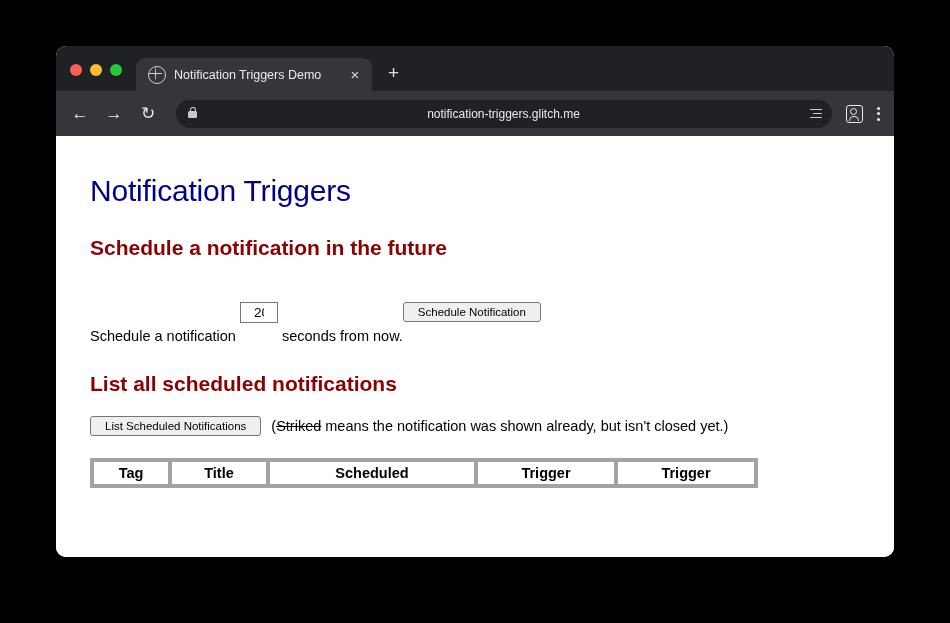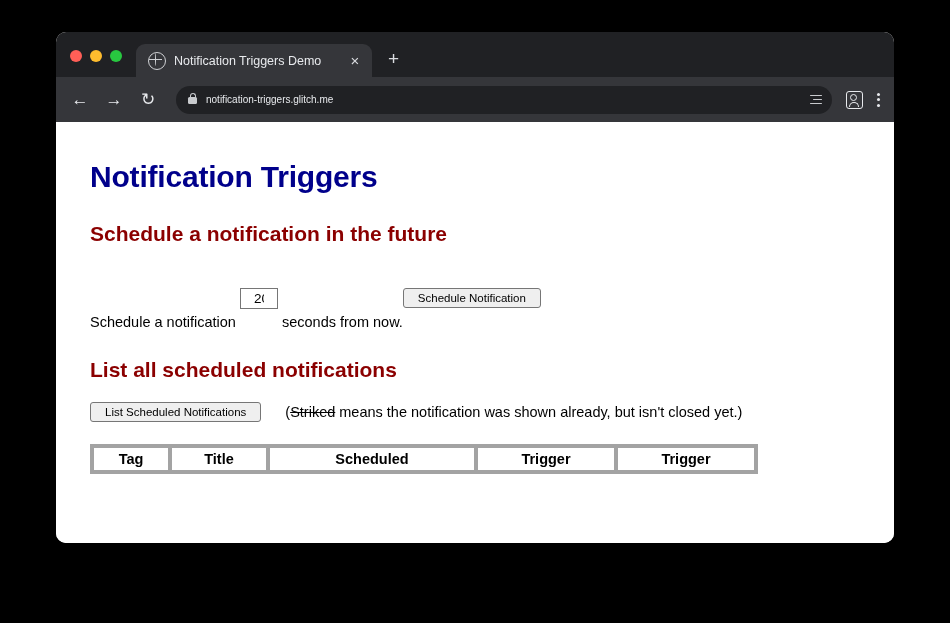--- a/index.html
+++ b/index.html
@@ -11,21 +11,21 @@
     height: 623px;
     background: #000000;
     font-family: "Liberation Sans", sans-serif;
     overflow: hidden;
   }
 
   
   .window {
     position: absolute;
     left: 56px;
-    top: 32px;
+    top: 46px;
     width: 838px;
     height: 511px;
     border-radius: 10px;
     overflow: hidden;
     box-shadow: 0 18px 60px rgba(0,0,0,0.85);
     background: #ffffff;
     display: flex;
     flex-direction: column;
   }
 
@@ -147,24 +147,25 @@
     content: "";
     position: absolute;
     left: 1.6px; top: -4.4px;
     width: 4px; height: 4.5px;
     border: 1.5px solid #c8cacd;
     border-bottom: none;
     border-radius: 3px 3px 0 0;
   }
   .url {
     color: #e8eaed;
-    font-size: 10px;
+    font-size: 12px;
     flex: 1 1 auto;
     white-space: nowrap;
     overflow: hidden;
+    text-align: center;
   }
   .omni-menu {
     display: flex;
     flex-direction: column;
     gap: 2.5px;
     align-items: flex-end;
   }
   .omni-menu i { display: block; height: 1.6px; background: #c8cacd; border-radius: 1px; }
   .omni-menu i:nth-child(1) { width: 12px; }
   .omni-menu i:nth-child(2) { width: 9px; }
@@ -199,21 +200,21 @@
   .page {
     flex: 1 1 auto;
     background: #ffffff;
     padding: 28px 34px;
     overflow: hidden;
   }
   h1.page-title {
     font-family: "Liberation Sans", sans-serif;
     color: #00008b;
     font-size: 30px;
-    font-weight: bold;
+    font-weight: normal;
     margin: 10px 0 26px 0;
     letter-spacing: -0.2px;
   }
   h2.section {
     color: #8b0000;
     font-size: 21px;
     font-weight: bold;
     margin: 28px 0 20px 0;
   }
   .row {
@@ -242,21 +243,21 @@
     color: #000;
     background: #efefef;
     border: 1px solid #767676;
     border-radius: 3px;
     padding: 3px 14px;
     cursor: default;
   }
   .list-row {
     display: flex;
     align-items: center;
-    gap: 24px;
+    gap: 10px;
     margin-top: 5px;
   }
   .note {
     font-size: 14.5px;
     color: #000;
   }
   .note s { text-decoration: line-through; }
 
   table.nt {
     border-collapse: collapse;

